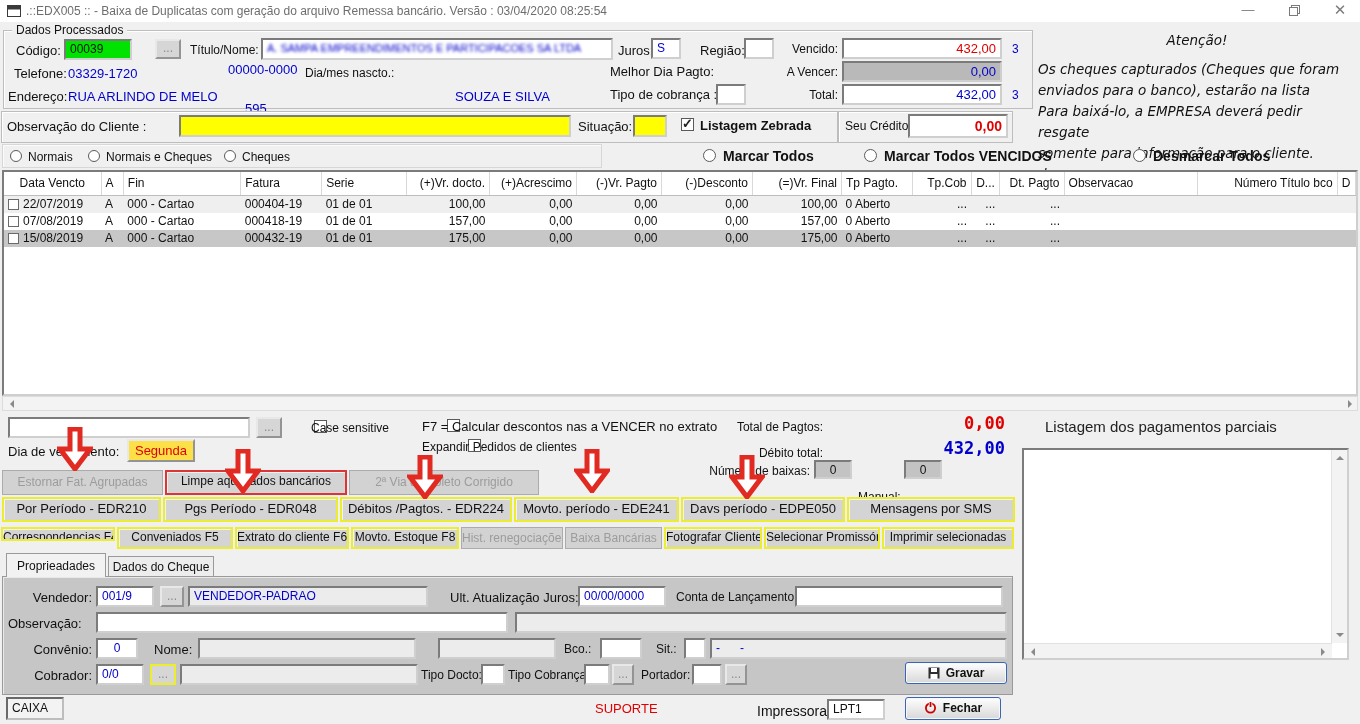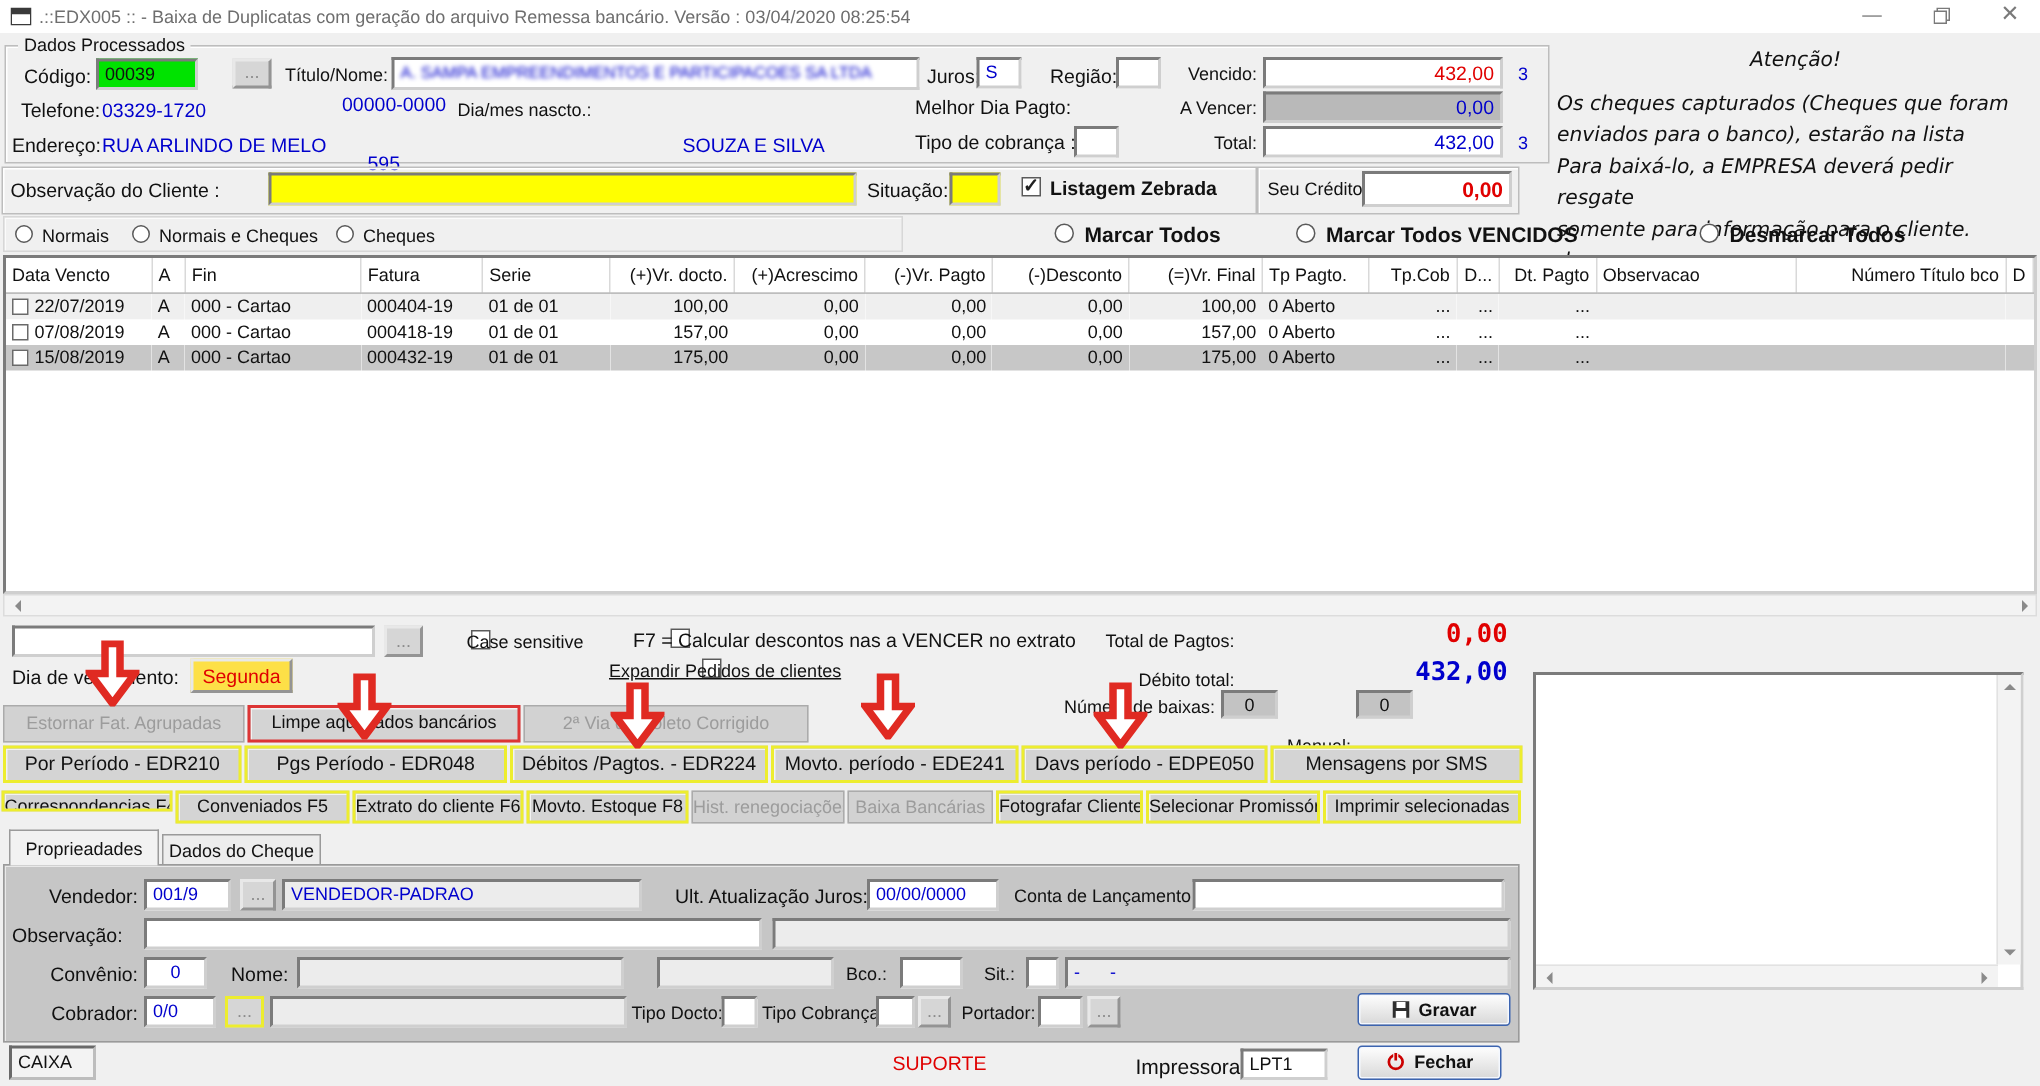--- a/index.html
+++ b/index.html
@@ -162,21 +162,21 @@
   <span class="abs radio" style="left:864px;top:149px;width:13px;height:13px;"></span>
   <div class="abs lbl" style="left:884px;top:148px;font-weight:bold;font-size:14px;">Marcar Todos VENCIDOS</div>
   <span class="abs radio" style="left:1133px;top:149px;width:13px;height:13px;"></span>
   <div class="abs lbl" style="left:1153px;top:148px;font-weight:bold;font-size:14px;">Desmarcar Todos</div>
 
   
   <div id="grid-wrap">
     <table id="grid">
       <thead>
           <tr id="grid-head">
-            <th style="width: 96px; text-align: left;">Data Vencto</th>
+            <th style="width: 96px; text-align: center;">Data Vencto</th>
             <th style="width: 22px; text-align: left;">A</th>
             <th style="width: 116px; text-align: left;">Fin</th>
             <th style="width: 80px; text-align: left;">Fatura</th>
             <th style="width: 84px; text-align: left;">Serie</th>
             <th style="width: 82px; text-align: right;">(+)Vr. docto.</th>
             <th style="width: 86px; text-align: right;">(+)Acrescimo</th>
             <th style="width: 84px; text-align: right;">(-)Vr. Pagto</th>
             <th style="width: 90px; text-align: right;">(-)Desconto</th>
             <th style="width: 88px; text-align: right;">(=)Vr. Final</th>
             <th style="width: 70px; text-align: left;">Tp Pagto.</th>
@@ -270,35 +270,36 @@
   </div>
 
   
   <div class="abs field" style="left:8px;top:417px;width:242px;height:21px;"></div>
   <div class="abs btn3d" style="left:256px;top:417px;width:26px;height:21px;color:#8c8c8c;line-height:16px;">...</div>
   <span class="abs cbx" style="left:293px;top:420px;"></span>
   <div class="abs lbl" style="left:311px;top:421px;">Case sensitive</div>
   <span class="abs cbx" style="left:404px;top:419px;"></span>
   <div class="abs lbl" style="left:422px;top:419px;font-size:13px;">F7 = Calcular descontos nas  a VENCER no extrato</div>
   <span class="abs cbx" style="left:404px;top:439px;"></span>
-  <div class="abs lbl" style="left:406px;top:440px;text-decoration:underline;">Expandir Pedidos de clientes</div>
+  <div class="abs lbl" style="left:422px;top:440px;">Expandir Pedidos de clientes</div>
 
   <div class="abs lbl" style="left:8px;top:444px;font-size:13px;">Dia de vencimento:</div>
   <div class="abs btn3d red" style="left:127px;top:439px;width:68px;height:23px;font-size:13px;line-height:19px;background:#fde047;">Segunda</div>
 
   <div class="abs lbl rt" style="left:703px;top:420px;width:120px;">Total de Pagtos:</div>
   <div class="abs rt red bignum" style="left:860px;top:413px;width:145px;">0,00</div>
   <div class="abs lbl rt" style="left:703px;top:446px;width:120px;">Débito total:</div>
   <div class="abs rt blue bignum" style="left:860px;top:438px;width:145px;">432,00</div>
   <div class="abs lbl rt" style="left:700px;top:464px;width:110px;">Número de baixas:</div>
   <div class="abs disp" style="left:814px;top:460px;width:38px;height:19px;background:#c3c3c3;text-align:center;">0</div>
   <div class="abs lbl" style="left:858px;top:468px;margin-top:22px;">Manual:</div>
   <div class="abs disp" style="left:904px;top:460px;width:38px;height:19px;background:#c3c3c3;text-align:center;">0</div>
 
   
+  <div class="abs" style="left:1045px;top:418px;font-size:15px;color:#222;">Listagem dos pagamentos parciais</div>
   <div class="abs" style="left:1022px;top:448px;width:327px;height:212px;background:#fff;border:2px inset #cfcfcf;">
     <div class="abs sb" style="right:0;top:0;width:16px;height:193px;border:none;border-left:1px solid #e2e2e2;">
       <span class="sb-arrow" style="left:1px;top:2px;">
           <i class="tri up"></i>
         </span>
       <span class="sb-arrow" style="left:1px;top:178px;">
           <i class="tri down"></i>
         </span>
     </div>
     <div class="abs sb" style="left:0;bottom:0;width:308px;height:15px;border:none;border-top:1px solid #e2e2e2;">

